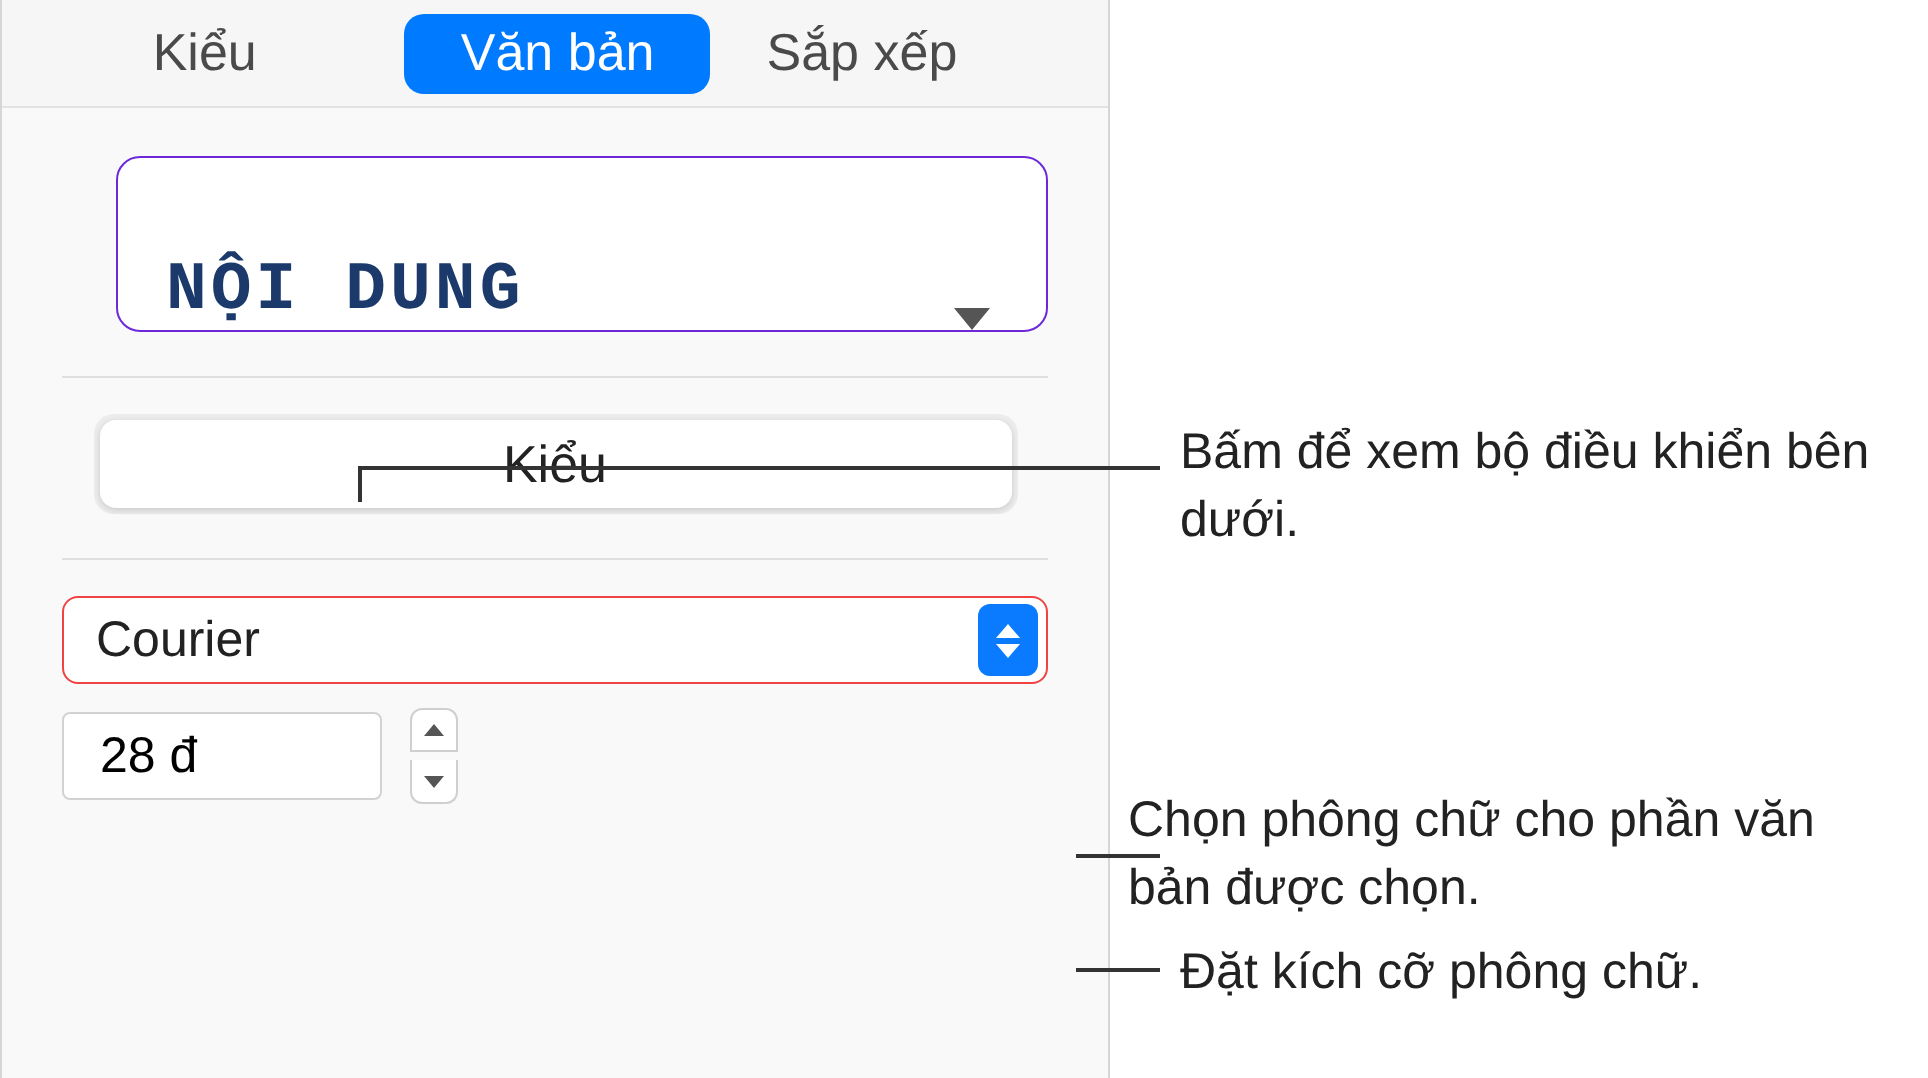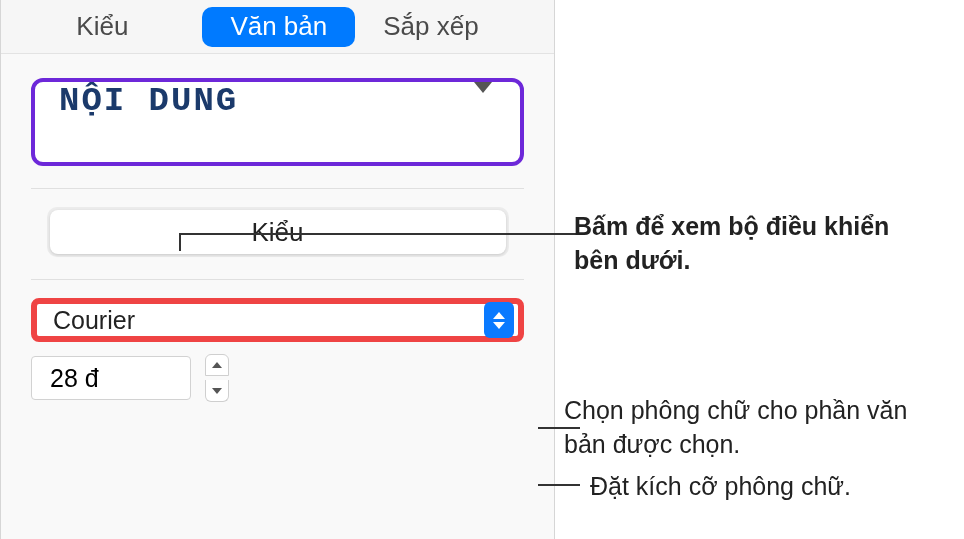--- a/index.html
+++ b/index.html
@@ -43,27 +43,28 @@
   }
   .tab.active {
     background: #007aff;
     color: #fff;
     font-weight: 500;
     margin-left: 46px;
   }
   .content { padding: 24px 30px 0 30px; }
   .style-dd {
     background: #fff;
-    border: 4px solid #6d28d9;
+    border: 1px solid #6d28d9;
     border-radius: 12px;
     height: 88px;
     display: flex;
-    align-items: flex-start;
+    align-items: flex-end;
     justify-content: space-between;
     padding: 0 28px 0 24px;
+    margin-left: 27px;
   }
   .style-dd span.label {
     font-family: "Courier New", Courier, monospace;
     font-size: 34px;
     letter-spacing: 2px;
     color: #1b3a6b;
     font-weight: 600;
   }
   .chev {
     width: 0; height: 0;
@@ -96,21 +97,21 @@
     font-weight: 500;
   }
   .section-label {
     font-size: 25px;
     color: #3a3a3a;
     margin: 8px 0 14px 2px;
   }
   .row { display: flex; gap: 12px; align-items: center; }
   .select-box {
     background: #fff;
-    border: 6px solid #ef4444;
+    border: 1px solid #ef4444;
     border-radius: 8px;
     height: 44px;
     display: flex;
     align-items: center;
     justify-content: space-between;
     padding: 0 4px 0 16px;
     font-size: 25px;
     color: #222;
   }
   .select-box.full { flex: 1; width: 492px; }
@@ -230,19 +231,19 @@
         <div class="step-btn dn">
             <span class="tri-dn"></span>
           </div>
       </div>
     </div>
   </div>
 </div>
 
 <div class="leader vert" style="left:179px; top:233px; height:18px;"></div>
 <div class="leader" style="left:179px; top:233px; width:401px;"></div>
-<div class="callout" style="left:574px; top:210px;font-weight:bold;">Bấm để xem bộ điều khiển bên dưới.</div>
+<div class="callout" style="left:590px; top:210px;">Bấm để xem bộ điều khiển bên dưới.</div>
 
 <div class="leader" style="left:538px; top:427px; width:42px;"></div>
 <div class="callout" style="left:564px; top:394px;">Chọn phông chữ cho phần văn bản được chọn.</div>
 
 <div class="leader" style="left:538px; top:484px; width:42px;"></div>
 <div class="callout" style="left:590px; top:470px;">Đặt kích cỡ phông chữ.</div>
 
 </body></html>

